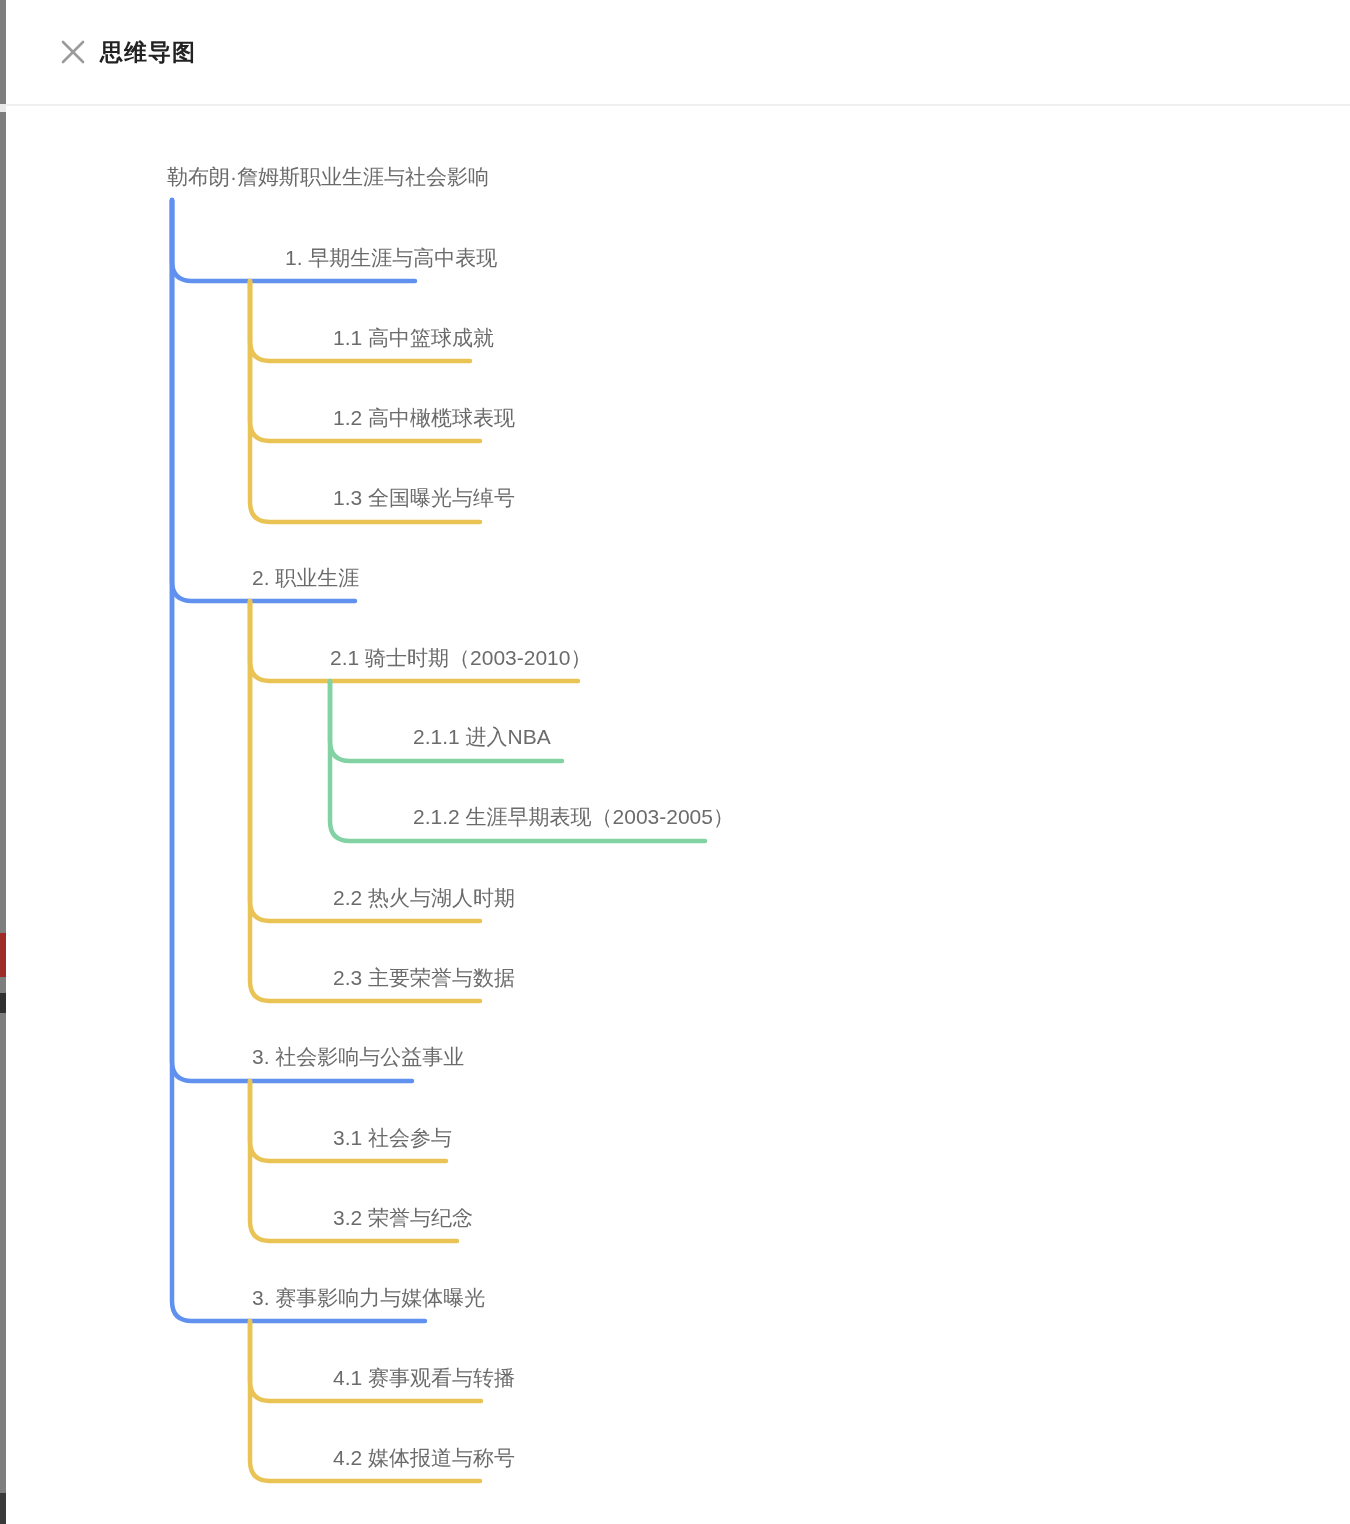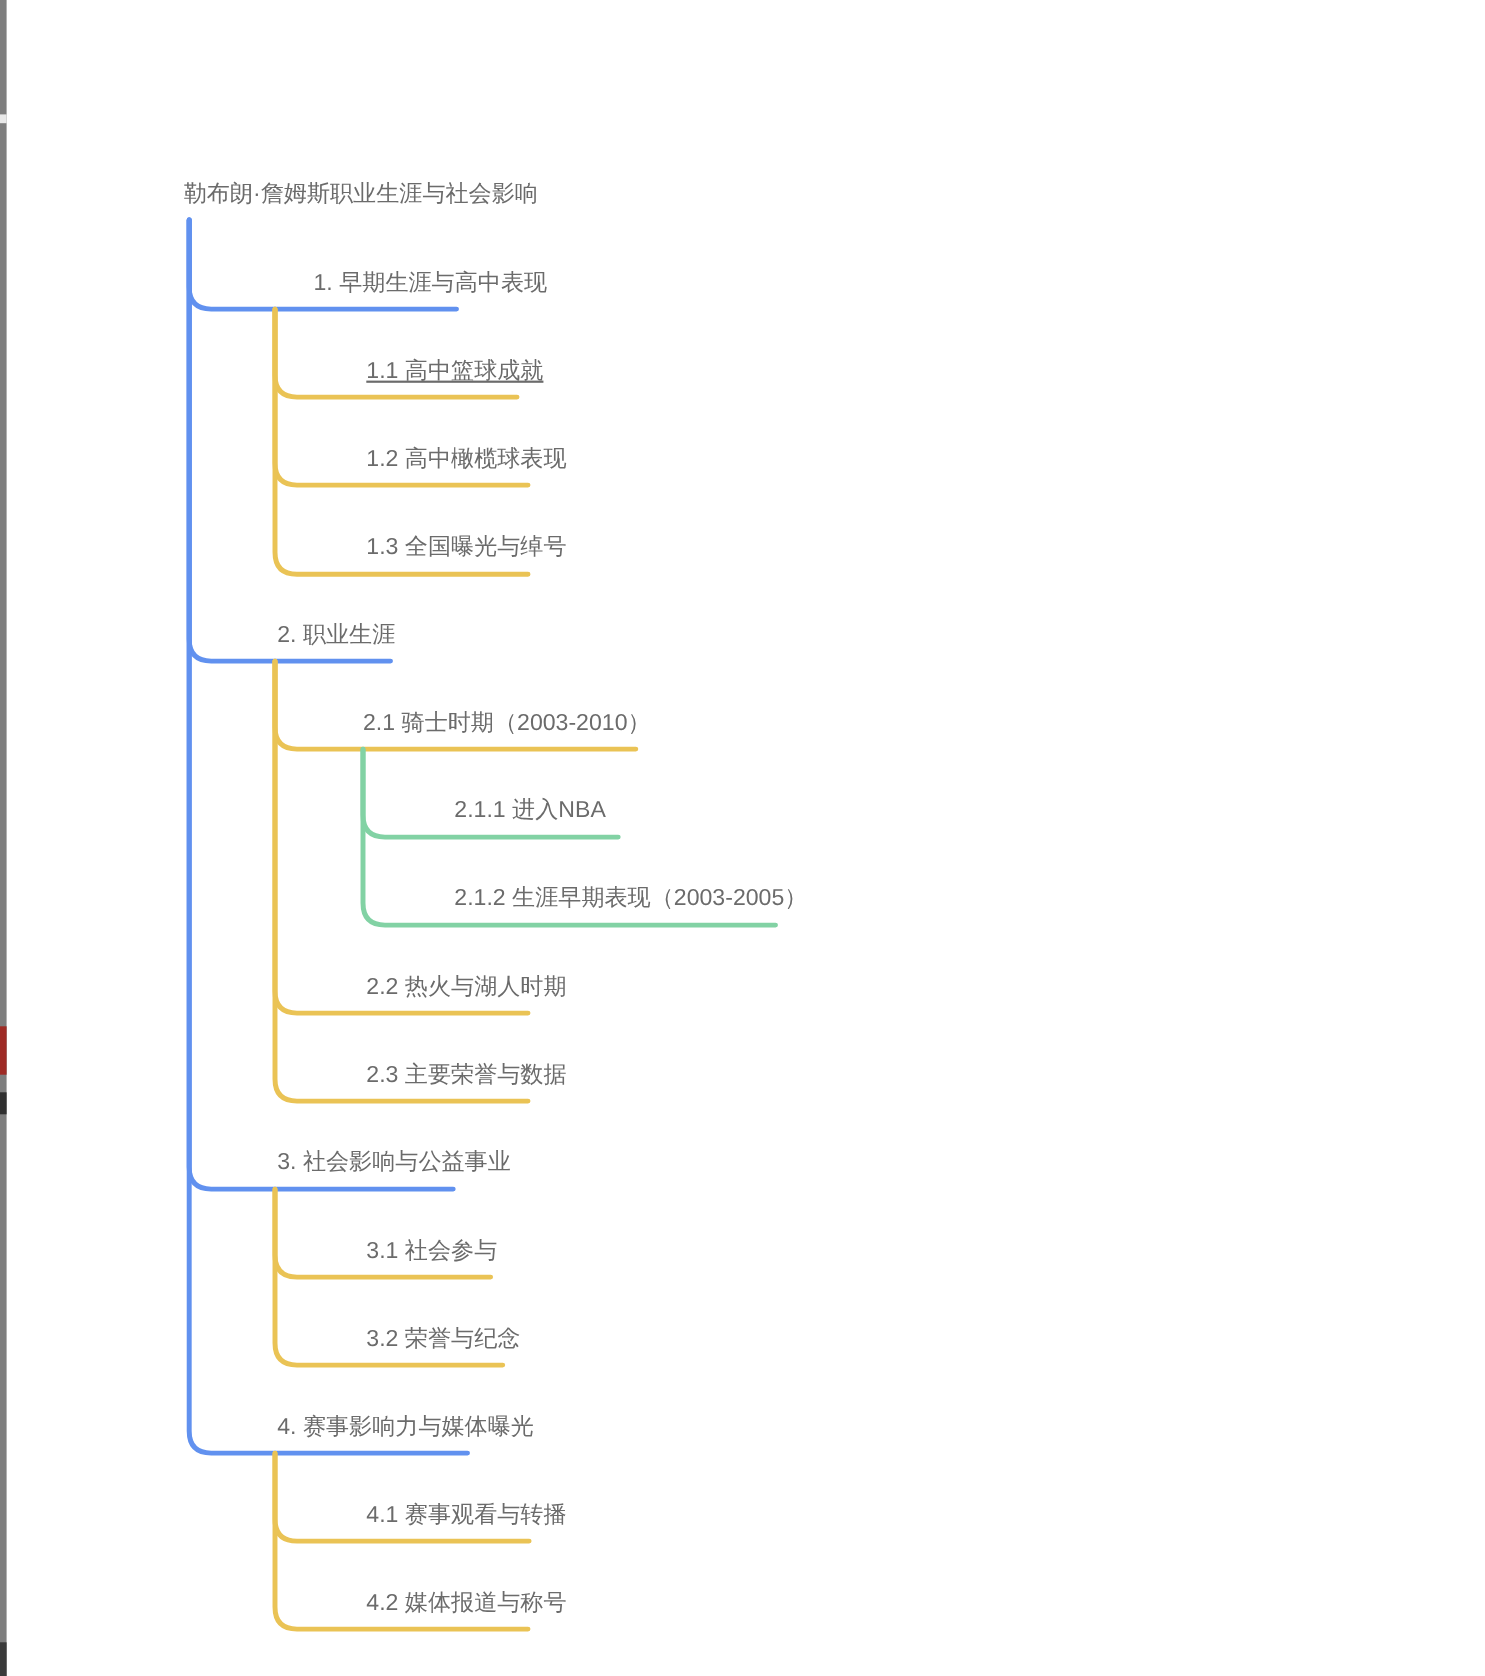--- a/index.html
+++ b/index.html
@@ -87,20 +87,29 @@
 
 <div class="stage">
 
   <div class="edge-sliver">
     <div class="edge-seg divider"></div>
     <div class="edge-seg red"></div>
     <div class="edge-seg dark1"></div>
     <div class="edge-seg dark2"></div>
   </div>
 
+  <div class="drawer-header">
+    <div class="close-btn">
+      <svg width="26" height="26" viewBox="0 0 26 26">
+        <line x1="3" y1="3" x2="23" y2="23" stroke="#9b9b9b" stroke-width="2.6" stroke-linecap="round"></line>
+        <line x1="23" y1="3" x2="3" y2="23" stroke="#9b9b9b" stroke-width="2.6" stroke-linecap="round"></line>
+      </svg>
+    </div>
+    <div class="drawer-title">思维导图</div>
+  </div>
 
   <div class="mindmap">
 
     <svg class="mm-svg" width="1350" height="1524" viewBox="0 0 1350 1524">
 
       <g fill="none" stroke-width="4.5" stroke-linecap="round" stroke="#6191ef">
         <path d="M172,196 V257 Q172,277 192,277 H415"></path>
         <path d="M172,196 V577 Q172,597 192,597 H355"></path>
         <path d="M172,196 V1057 Q172,1077 192,1077 H412"></path>
         <path d="M172,196 V1297 Q172,1317 192,1317 H425"></path>
@@ -121,34 +130,34 @@
 
       <g fill="none" stroke-width="4.5" stroke-linecap="round" stroke="#82d2a4">
         <path d="M330,677 V737 Q330,757 350,757 H562"></path>
         <path d="M330,677 V817 Q330,837 350,837 H705"></path>
       </g>
     </svg>
 
     <div class="mm-label" style="left:167px; top:55px;">勒布朗·詹姆斯职业生涯与社会影响</div>
 
     <div class="mm-label" style="left:252px; top:136px;margin-left:33px;">1. 早期生涯与高中表现</div>
-    <div class="mm-label" style="left:333px; top:216px;text-decoration:underline;">1.1 高中篮球成就</div>
+    <div class="mm-label" style="left:333px; top:216px;">1.1 高中篮球成就</div>
     <div class="mm-label" style="left:333px; top:296px;">1.2 高中橄榄球表现</div>
     <div class="mm-label" style="left:333px; top:376px;">1.3 全国曝光与绰号</div>
 
     <div class="mm-label" style="left:252px; top:456px;">2. 职业生涯</div>
     <div class="mm-label" style="left:330px; top:536px;">2.1 骑士时期（2003-2010）</div>
     <div class="mm-label" style="left:413px; top:615px;">2.1.1 进入NBA</div>
     <div class="mm-label" style="left:413px; top:695px;text-align:right;">2.1.2 生涯早期表现（2003-2005）</div>
     <div class="mm-label" style="left:333px; top:776px;">2.2 热火与湖人时期</div>
     <div class="mm-label" style="left:333px; top:856px;">2.3 主要荣誉与数据</div>
 
     <div class="mm-label" style="left:252px; top:935px;">3. 社会影响与公益事业</div>
     <div class="mm-label" style="left:333px; top:1016px;">3.1 社会参与</div>
     <div class="mm-label" style="left:333px; top:1096px;">3.2 荣誉与纪念</div>
 
-    <div class="mm-label" style="left:252px; top:1176px;">4. 赛事影响力与媒体曝光</div>
+    <div class="mm-label" style="left:252px; top:1176px;">3. 赛事影响力与媒体曝光</div>
     <div class="mm-label" style="left:333px; top:1256px;">4.1 赛事观看与转播</div>
     <div class="mm-label" style="left:333px; top:1336px;">4.2 媒体报道与称号</div>
   </div>
 
 
 </div>
 
 </body></html>

